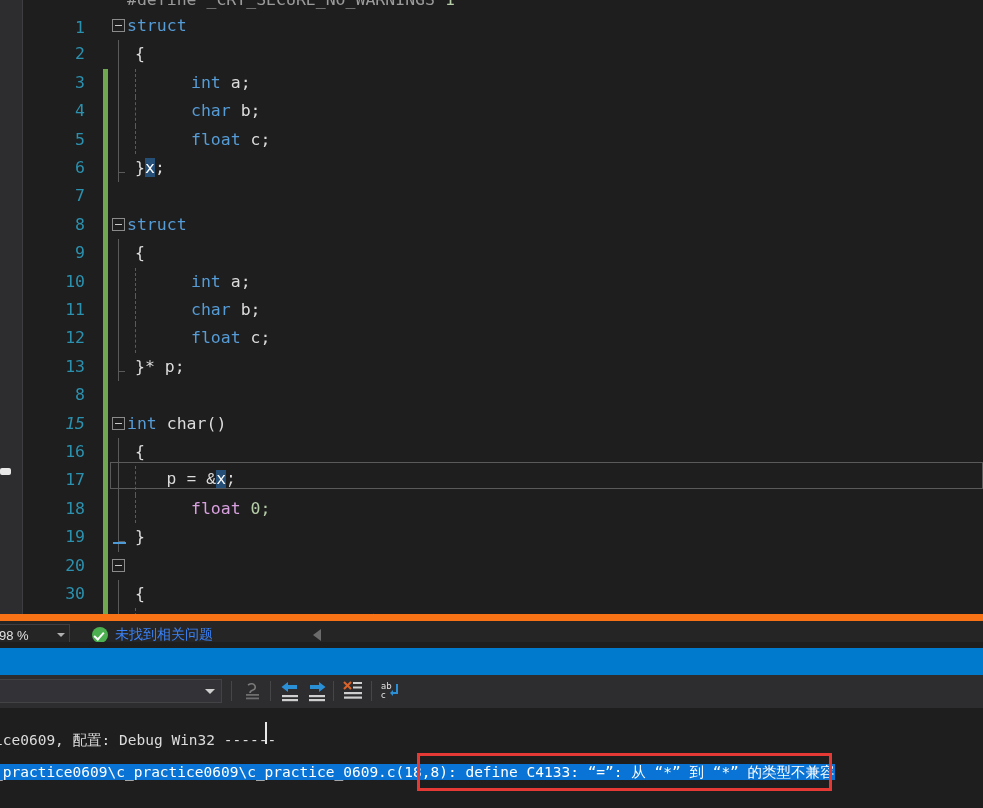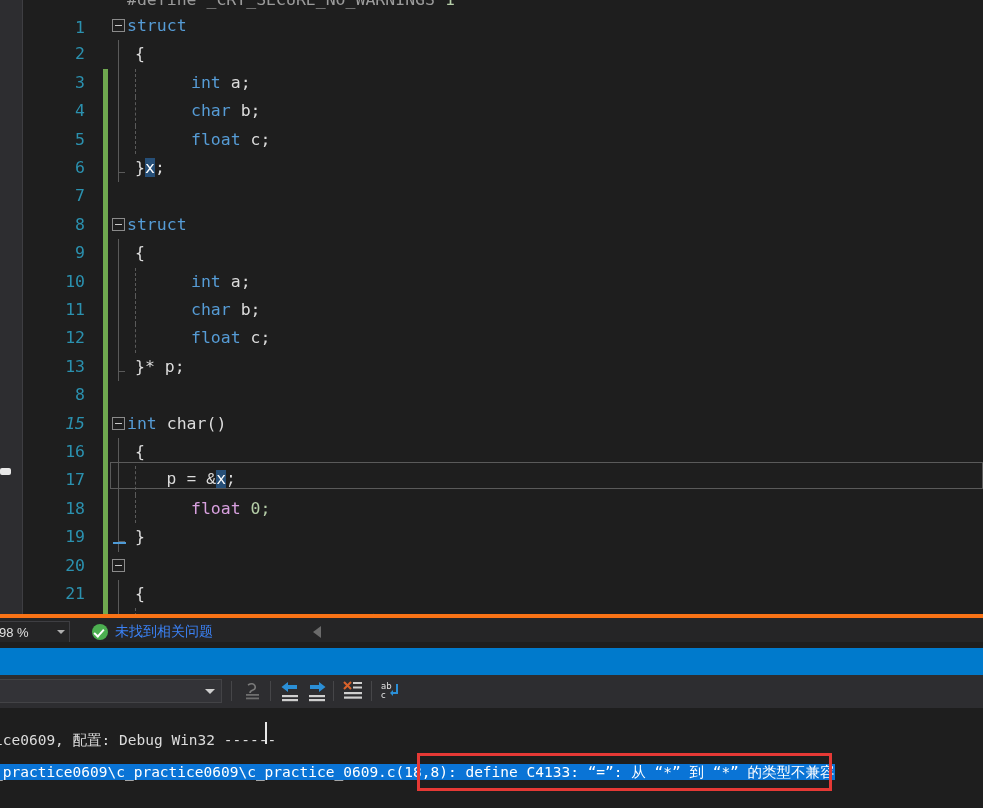--- a/index.html
+++ b/index.html
@@ -171,21 +171,21 @@
   }
 
   
   #editor-status {
     position: absolute;
     left: 0;
     top: 614px;
     width: 983px;
     height: 28px;
     background: #252526;
-    border-top: 4px solid #f97316;
+    border-top: 7px solid #f97316;
     display: flex;
     align-items: center;
     font-size: 13px;
     color: #d0d0d0;
   }
   #zoom-combo {
     width: 78px;
     height: 22px;
     margin-left: -8px;
     display: flex;
@@ -500,21 +500,21 @@
     </div>
 
     <div class="code-line" style="position:absolute;top:523.2px;left:0;right:0;">
       <span class="ln">20</span>
       <span class="changebar"></span>
       <span class="vguide end"></span>
       <span class="src" style="left:112px;"><span class="pun">}</span></span>
     </div>
 
     <div class="code-line" style="position:absolute;top:551.6px;left:0;right:0;">
-      <span class="ln">21</span>
+      <span class="ln">30</span>
       <span class="changebar"></span>
       <span class="glyph minus"></span>
     </div>
 
     <div class="code-line" style="position:absolute;top:580px;left:0;right:0;">
       <span class="ln">22</span>
       
       <span class="vguide"></span>
       <span class="src" style="left:112px;"><span class="pun">{</span></span>
     </div>

